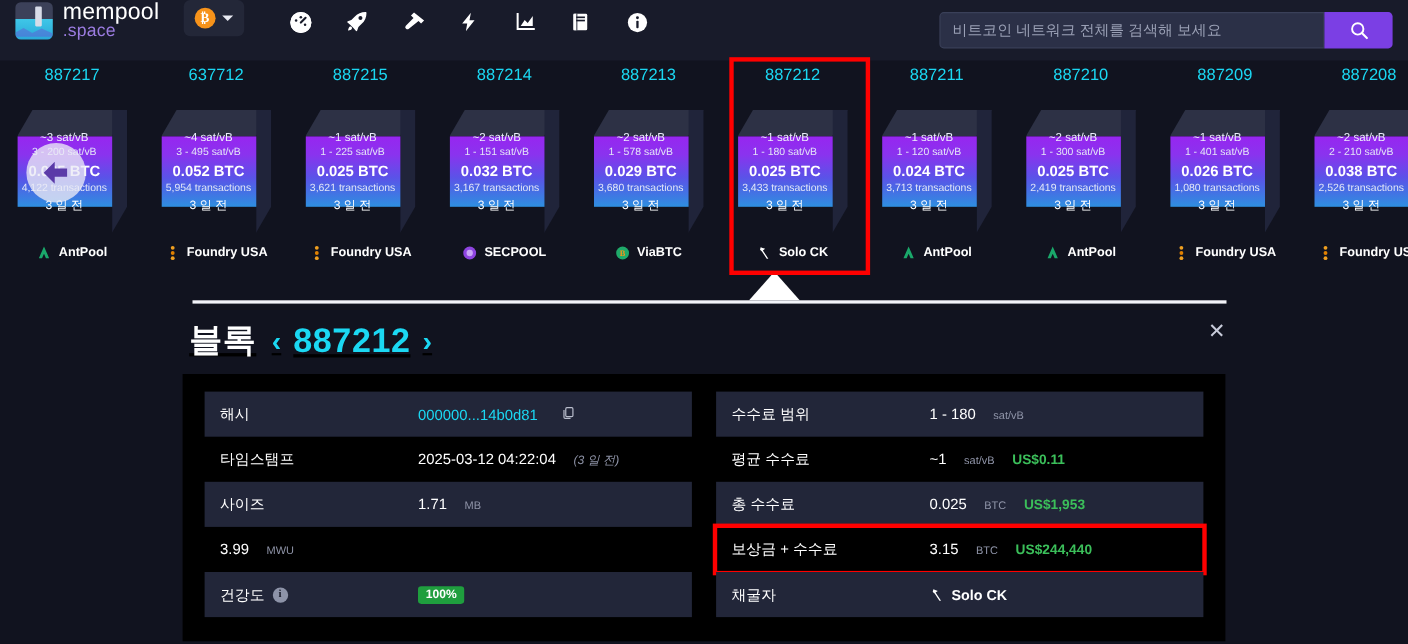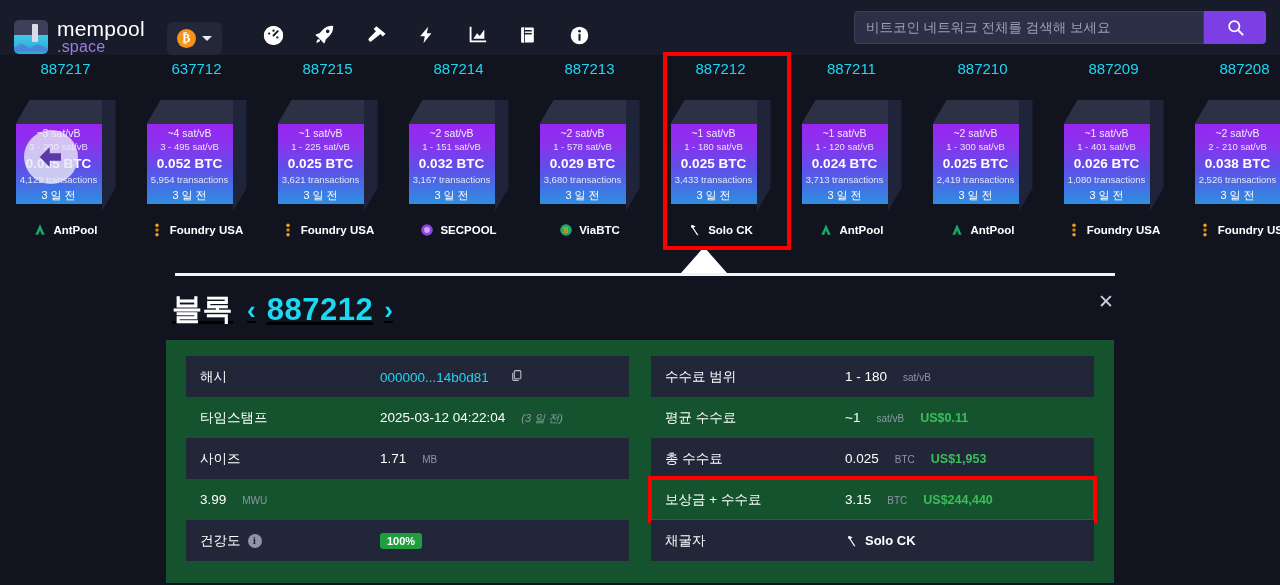--- a/index.html
+++ b/index.html
@@ -8,21 +8,21 @@
     background: #11131f;
     font-family: "Liberation Sans", sans-serif;
     overflow: hidden;
   }
 
   
   .navbar {
     height: 55px;
     background: #181b2a;
     display: flex;
-    align-items: flex-end;
+    align-items: flex-start;
     padding: 0 14px;
     position: relative;
   }
   .brand { display: flex; align-items: center; gap: 9px; }
   .logo-mark {
     width: 34px; height: 34px;
     border-radius: 5px;
     background: linear-gradient(180deg, #3c4159 0%, #3c4159 44%, #3fc7e8 44%, #2aa8d8 100%);
     position: relative; overflow: hidden;
     flex: 0 0 auto;
@@ -125,21 +125,21 @@
   }
   
   .cube-side {
     position: absolute; top: 0; right: 0;
     width: 14px; height: 112px;
     background: #20243a;
     clip-path: polygon(0 0, 14px 0, 14px 88px, 0 100%);
   }
   .cube-face {
     position: absolute; top: 24px; left: 0;
-    width: 86px; height: 80px;
+    width: 86px; height: 64px;
     background: linear-gradient(180deg, #9726f0 0%, #8a33ee 26%, #5b52e8 58%, #2e8fe0 100%);
     display: flex; flex-direction: column;
     align-items: center; justify-content: center;
     color: #fff;
     text-align: center;
     padding-top: 2px;
   }
   .bf-avg { font-size: 10.5px; line-height: 14px; color: #eceefb; }
   .bf-range { font-size: 9.5px; line-height: 14px; color: #e3e6f8; }
   .bf-btc { font-size: 13.5px; font-weight: bold; line-height: 19px; color: #ffffff; }
@@ -204,21 +204,21 @@
   .dh-chev { color:#1bd8f3; font-size: 26px; font-weight: bold; cursor:pointer; line-height:1; }
   .dh-num { color:#1bd8f3; font-size: 31px; font-weight: bold; cursor:pointer; letter-spacing:.5px; }
   .close-x {
     position: absolute; right: 166px; top: 9px;
     color: #c9ccdb; font-size: 19px; cursor: pointer; line-height:1;
     font-family: "Liberation Sans", sans-serif;
   }
 
   .panel {
     margin: 0 166px 0 166px;
-    background: #14532d;
+    background: #000000;
     padding: 16px 20px 22px 20px;
     display: flex; gap: 22px;
     position: relative;
   }
   .tbl { flex: 1 1 0; }
   .row {
     display: flex; align-items: center;
     height: 41px;
     padding: 0 14px;
     position: relative;

